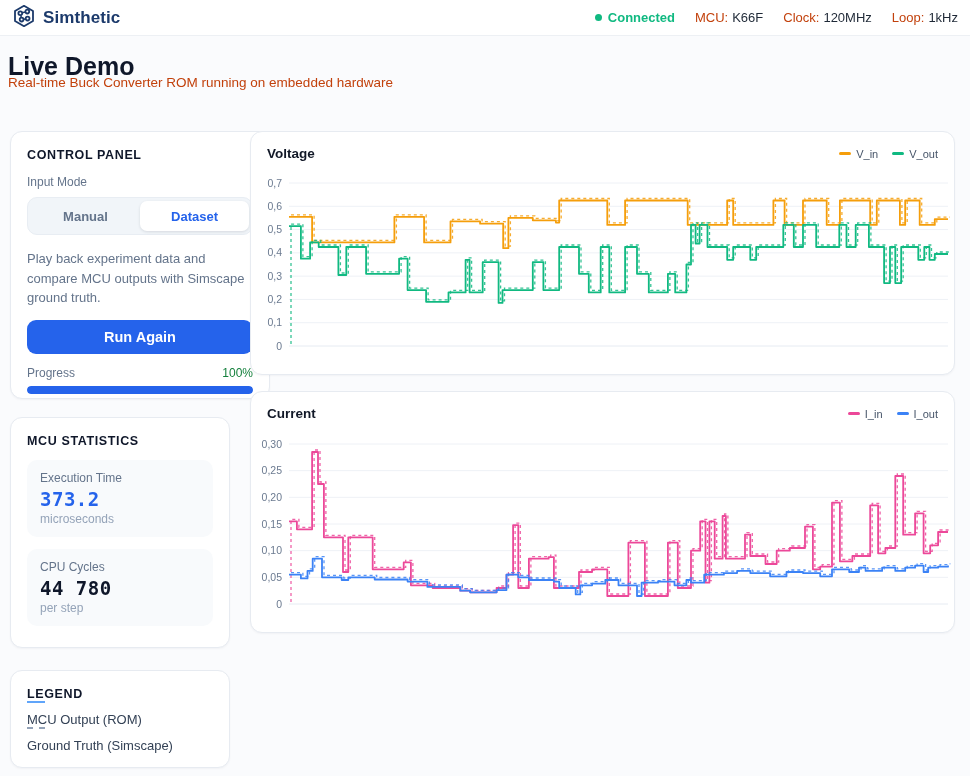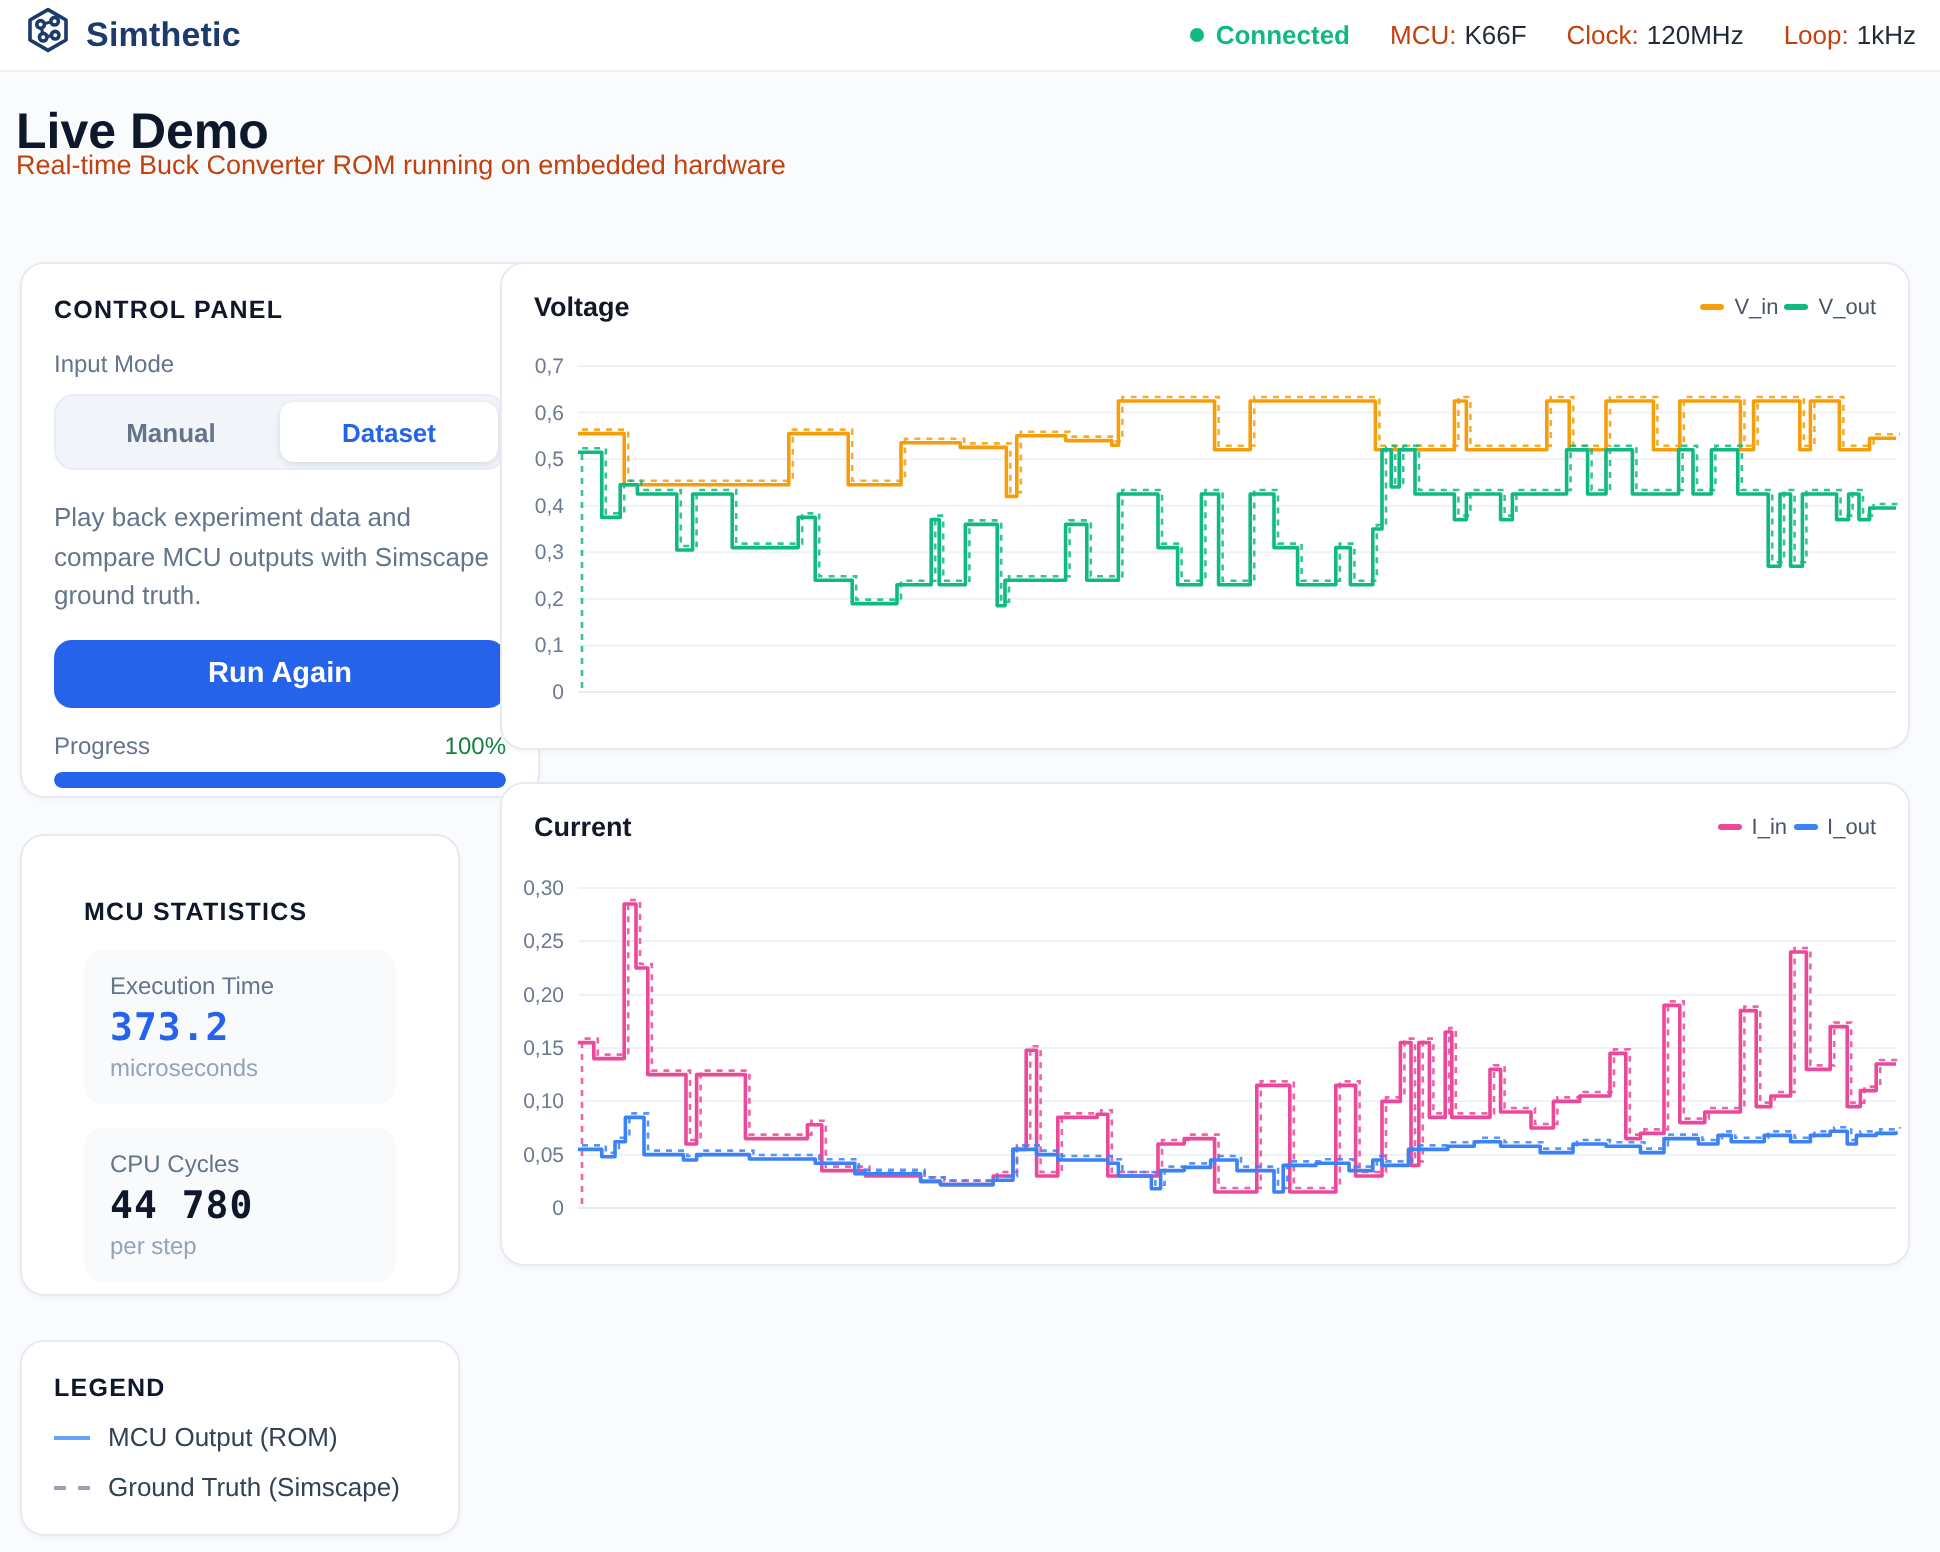--- a/index.html
+++ b/index.html
@@ -39,42 +39,42 @@
   .run-btn{margin-top:12px;width:100%;height:34px;border:none;border-radius:9px;
            background:#2563eb;color:#fff;font-size:14.5px;font-weight:700;cursor:pointer;
            font-family:inherit;}
   .prog-row{margin-top:12px;display:flex;justify-content:space-between;font-size:12px;}
   .prog-row .pl{color:#64748b;}
   .prog-row .pv{color:#15803d;}
   .prog-track{margin-top:6px;height:8px;border-radius:5px;background:#e6ecf5;overflow:hidden;}
   .prog-fill{height:100%;border-radius:5px;background:#2563eb;}
 
   
-  #mcu{left:10px;top:417px;width:220px;height:231px;padding:31px;}
+  #mcu{left:10px;top:417px;width:220px;height:231px;padding:16px;}
   .stat{background:#f8fafc;border-radius:10px;padding:11px 13px;margin-top:12px;}
   .stat .s-lb{font-size:12px;color:#64748b;}
   .stat .s-vl{font-size:19px;font-weight:700;font-family:"DejaVu Sans Mono",monospace;
               letter-spacing:.5px;margin-top:3px;}
   .stat .s-un{font-size:12px;color:#94a3b8;margin-top:2px;}
 
   
   #lgd{left:10px;top:670px;width:220px;height:98px;padding:16px;}
-  .lg-item{display:flex;align-items:center;gap:9px;margin-top:10px;font-size:13px;color:#334155;}
+  .lg-item{display:flex;align-items:flex-start;gap:9px;font-size:13px;color:#334155;flex-direction:column;}
   .lg-sw{width:18px;height:0;border-top-width:2px;}
   .lg-sw.solid{border-top-style:solid;}
   .lg-sw.dashed{border-top-style:dashed;}
 
   
   .chart-card{left:250px;width:705px;}
   #vchart{top:131px;height:244px;}
   #cchart{top:391px;height:242px;}
   .chart-head{display:flex;justify-content:space-between;align-items:center;
               padding:14px 16px 0 16px;}
   .chart-title{font-size:13.5px;font-weight:700;color:#111827;}
-  .chart-legend{display:flex;gap:3px;align-items:center;}
+  .chart-legend{display:flex;gap:14px;align-items:center;}
   .cl-item{display:flex;align-items:center;gap:5px;font-size:11px;color:#475569;}
   .cl-sw{width:12px;height:3px;border-radius:2px;display:inline-block;}
   svg.plot{position:absolute;left:0;top:38px;display:block;}
   svg.plot text.tick{font-size:10.5px;fill:#6b7a90;font-family:"Liberation Sans",sans-serif;}
 </style>
 </head>
 <body>
 
 <div class="app">
 

